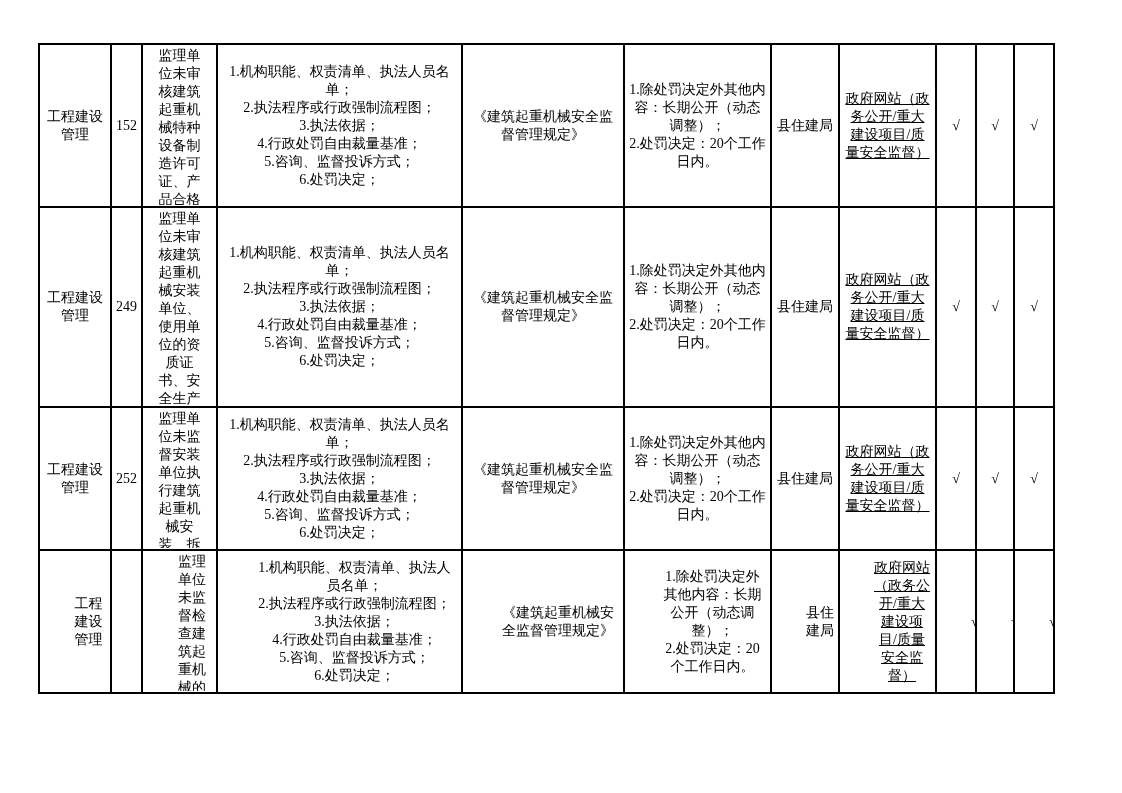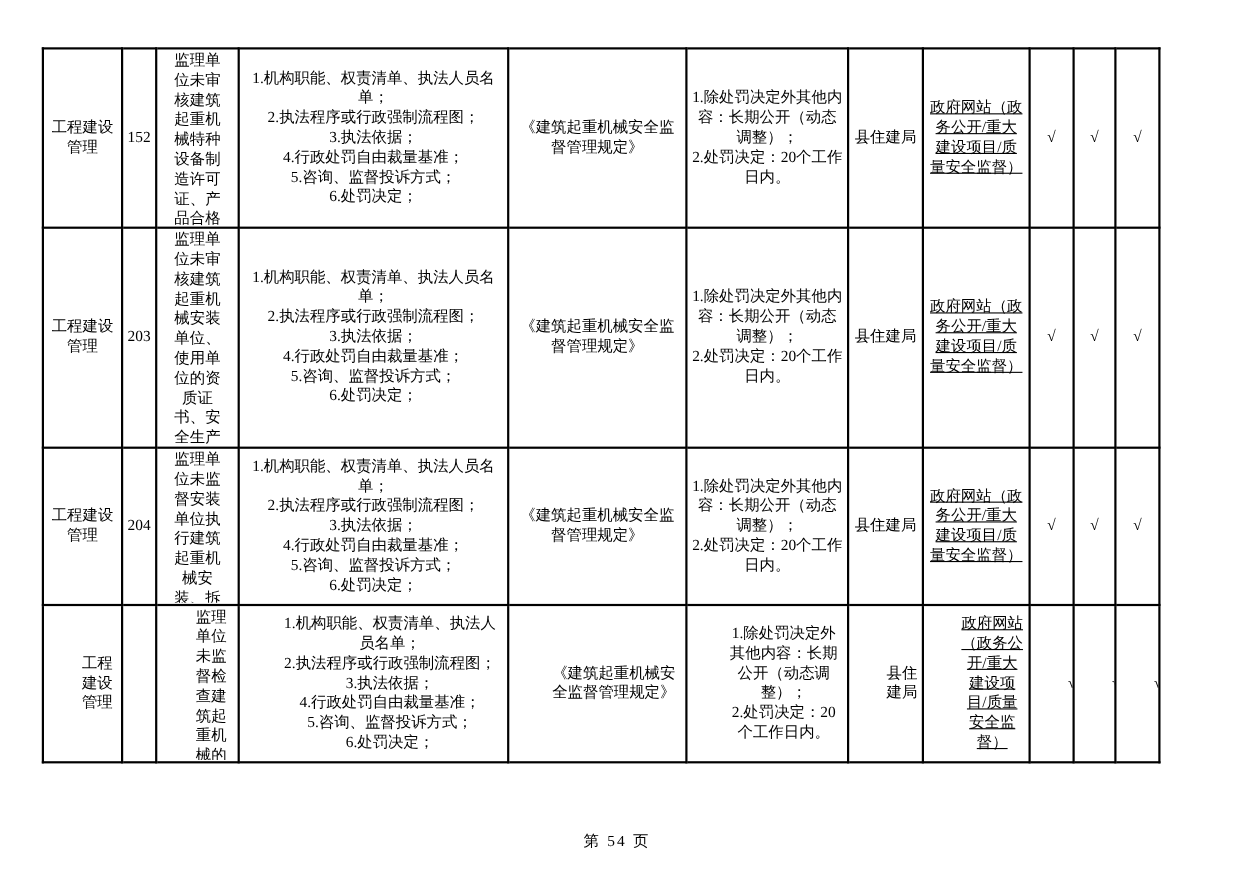--- a/index.html
+++ b/index.html
@@ -109,21 +109,21 @@
           </td>
         <td>
             <span class="ci">√</span>
           </td>
       </tr>
       <tr class="r1">
         <td class="c-cat">
             <span class="ci">工程建设管理</span>
           </td>
         <td>
-            <span class="ci">203</span>
+            <span class="ci">249</span>
           </td>
         <td class="c-vio">
             <span class="ci">监理单位未审核建筑起重机械安装单位、使用单位的资质证书、安全生产许可证和特种作业人员的特</span>
           </td>
         <td>
             <span class="ci">1.机构职能、权责清单、执法人员名单；
 2.执法程序或行政强制流程图；
 3.执法依据；
 4.行政处罚自由裁量基准；
 5.咨询、监督投诉方式；
@@ -150,21 +150,21 @@
           </td>
         <td>
             <span class="ci">√</span>
           </td>
       </tr>
       <tr class="r2">
         <td class="c-cat">
             <span class="ci">工程建设管理</span>
           </td>
         <td>
-            <span class="ci">204</span>
+            <span class="ci">252</span>
           </td>
         <td class="c-vio">
             <span class="ci">监理单位未监督安装单位执行建筑起重机械安装、拆卸工程专项施工方案</span>
           </td>
         <td>
             <span class="ci">1.机构职能、权责清单、执法人员名单；
 2.执法程序或行政强制流程图；
 3.执法依据；
 4.行政处罚自由裁量基准；
 5.咨询、监督投诉方式；
@@ -230,15 +230,14 @@
         <td>
             <span class="ci">√</span>
           </td>
         <td>
             <span class="ci">√</span>
           </td>
       </tr>
     </tbody>
   </table>
 
-  <div class="footer">第 54 页</div>
 
 </div>
 
 </body></html>

